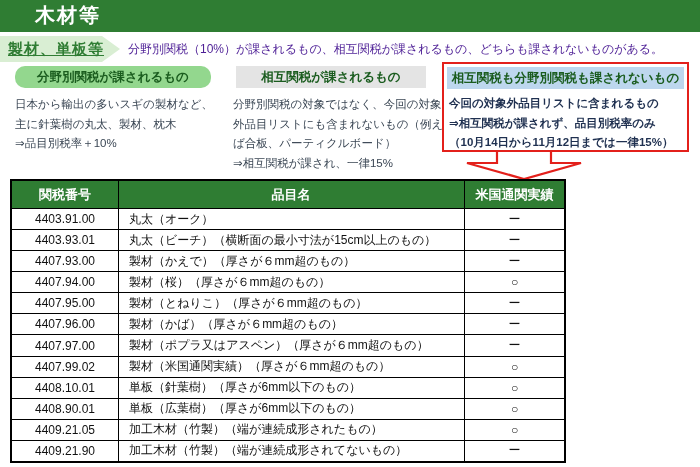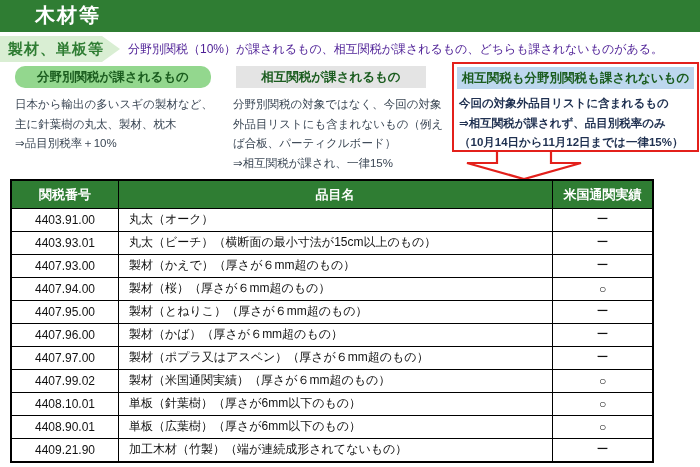--- a/index.html
+++ b/index.html
@@ -8,40 +8,40 @@
     font-family:"Liberation Sans","DejaVu Sans",sans-serif;
   }
   
   .top-band{position:absolute;left:0;top:0;width:700px;height:32px;background:#2f7d33;}
   .top-band h1{margin:0;padding:0 8px 0 35px;line-height:31px;font-size:20px;font-weight:bold;color:#fff;letter-spacing:2px;}
   
   .pennant{
     position:absolute;left:0;top:36px;width:120px;height:26px;background:#d9eed3;
     clip-path:polygon(0 0,102px 0,120px 13px,102px 26px,0 26px);
   }
-  .pennant span{display:block;padding-left:8px;line-height:25px;font-size:15px;font-weight:bold;color:#2f7d33;letter-spacing:1px;}
+  .pennant span{display:block;padding-left:8px;line-height:25px;font-size:15px;font-weight:bold;color:#2f7d33;letter-spacing:1px;text-decoration:underline;}
   .section-desc{position:absolute;left:128px;top:36px;margin:0;width:565px;line-height:26px;font-size:12px;color:#4c1d95;}
   
   .cat{position:absolute;top:66px;}
   .cat-header{height:22px;line-height:22px;text-align:center;font-size:12.5px;font-weight:bold;color:#1a5c1e;}
   .cat-body{padding-top:7px;}
   .cat-line{font-size:11.5px;line-height:19.5px;color:#3a4654;white-space:nowrap;}
   .cat1{left:15px;width:196px;}
   .cat1 .cat-header{background:#93d78e;border-radius:10px;}
   .cat2{left:233px;width:212px;}
   .cat2 .cat-header{background:#e4e4e4;width:190px;margin-left:3px;text-align:center;}
-  .cat3{left:452px;top:62px;width:243px;height:86px;border:2px solid #e3201b;background:#fff;}
+  .cat3{left:442px;top:62px;width:243px;height:86px;border:2px solid #e3201b;background:#fff;}
   .cat3 .cat-header{background:#bdd7ee;margin:3px 3px 0 3px;}
   .cat3 .cat-body{padding:5px 0 0 5px;}
   .cat3 .cat-line{font-weight:bold;color:#1f3050;}
   
   .down-arrow{position:absolute;left:464px;top:150px;}
   
   .tariff-table{
-    position:absolute;left:10px;top:179px;width:644px;height:284px;
+    position:absolute;left:10px;top:179px;width:556px;height:284px;
     border-collapse:collapse;table-layout:fixed;background:#fff;
     font-size:12px;color:#111;border:2px solid #000;
   }
   .tariff-table th,.tariff-table td{border:1px solid #000;overflow:hidden;white-space:nowrap;}
   .tariff-table thead th{background:#2f7d33;color:#fff;font-size:13px;font-weight:bold;height:25px;text-align:center;}
   .col-code{width:104px;text-align:center;}
   .col-item{padding-left:10px;text-align:left;}
   .col-us{width:97px;text-align:center;}
 </style>
 </head>
@@ -143,20 +143,25 @@
           <td class="col-code">4408.10.01</td>
           <td class="col-item">単板（針葉樹）（厚さが6mm以下のもの）</td>
           <td class="col-us">○</td>
         </tr>
         <tr>
           <td class="col-code">4408.90.01</td>
           <td class="col-item">単板（広葉樹）（厚さが6mm以下のもの）</td>
           <td class="col-us">○</td>
         </tr>
         <tr>
+          <td class="col-code">4409.21.05</td>
+          <td class="col-item">加工木材（竹製）（端が連続成形されたもの）</td>
+          <td class="col-us">○</td>
+        </tr>
+        <tr>
           <td class="col-code">4409.21.90</td>
           <td class="col-item">加工木材（竹製）（端が連続成形されてないもの）</td>
           <td class="col-us">ー</td>
         </tr>
       </tbody>
   </table>
 
 </div>
 
 </body></html>

